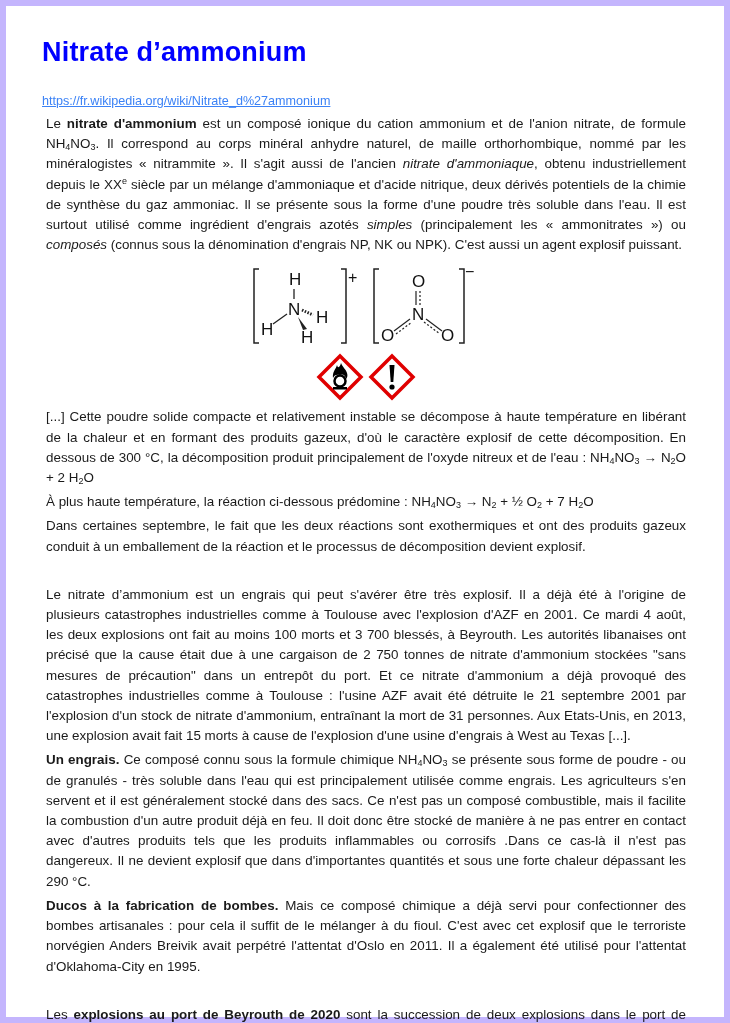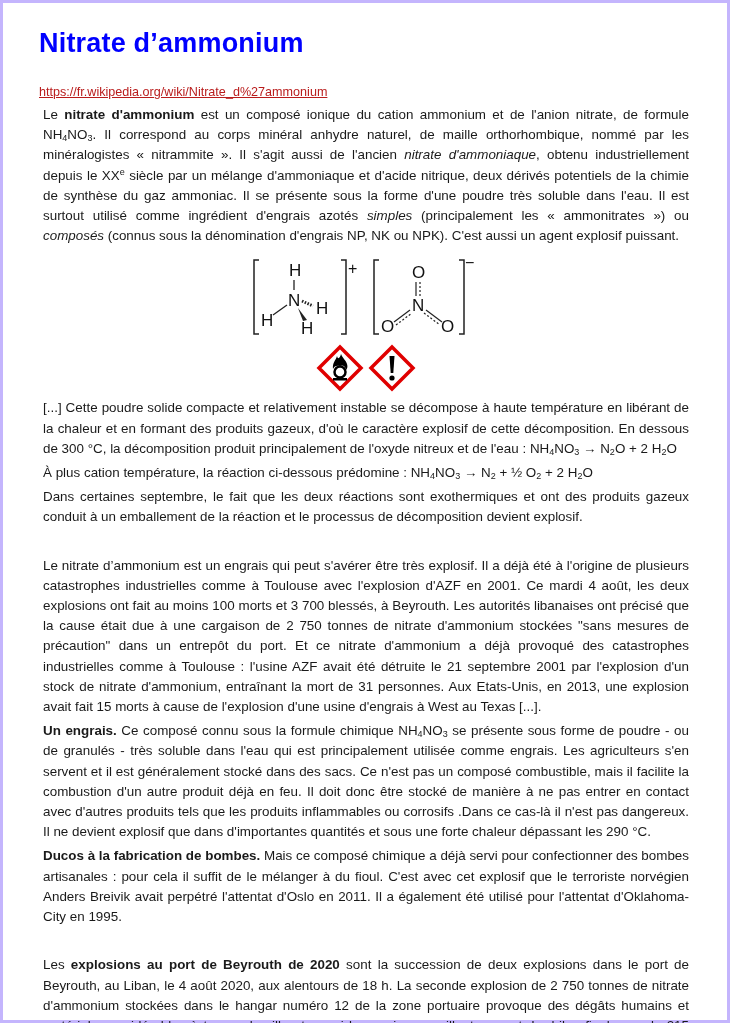--- a/index.html
+++ b/index.html
@@ -1,37 +1,37 @@
 <!DOCTYPE html>
 <html><head>
 <meta charset="utf-8">
 <style>
   html, body { margin: 0; padding: 0; background: #ffffff; }
   body { width: 730px; height: 1023px; overflow: hidden; }
   .page {
     position: relative;
     box-sizing: border-box;
     width: 730px; height: 1023px;
-    border: 3px solid #c4b5fd;
-    padding: 22px 34px 0 36px;
+    border: 6px solid #c4b5fd;
+    padding: 28px 34px 0 36px;
     font-family: "Liberation Sans", sans-serif;
     color: #1a1a1a;
     font-size: 13.4px;
     line-height: 20.2px;
   }
   h1 {
     margin: 0 0 22px 0;
     font-size: 27px;
     line-height: 36px;
     font-weight: bold;
     color: #0000ff;
     letter-spacing: 0.2px;
   }
   a.src {
-    color: #b91c1c;
+    color: #3b82f6;
     text-decoration: underline;
     font-size: 12.6px;
   }
   p { margin: 4px; text-align: justify; }
   .url-line { line-height: 17px; }
   .gap { height: 20px; }
   .molecule {
     display: flex; justify-content: center; margin: 8px 0 2px 0;
   }
   .hazards {
@@ -97,21 +97,21 @@
       <rect x="17" y="34" width="14" height="2.5" fill="#000"></rect>
     </svg>
     <svg width="48" height="48" viewBox="0 0 48 48">
       <polygon points="24,3 45,24 24,45 3,24" fill="#fff" stroke="#e00000" stroke-width="3.5"></polygon>
       <path d="M21.5,12 L26.5,12 L25.3,29 L22.7,29 Z" fill="#000"></path>
       <circle cx="24" cy="34" r="2.6" fill="#000"></circle>
     </svg>
   </div>
 
   <p><span>[...] Cette poudre solide compacte et relativement instable se décompose à haute température en libérant de la chaleur et en formant des produits gazeux, d'où le caractère explosif de cette décomposition. En dessous de 300 °C, la décomposition produit principalement de l'oxyde nitreux et de l'eau : </span><span><span>NH</span><sub>4</sub><span>NO</span><sub>3</sub><span> → N</span><sub>2</sub><span>O + 2 H</span><sub>2</sub><span>O</span></span></p>
-  <p><span>À plus cation température, la réaction ci-dessous prédomine : </span><span><span>NH</span><sub>4</sub><span>NO</span><sub>3</sub><span> → N</span><sub>2</sub><span> + ½ O</span><sub>2</sub><span> + 2 H</span><sub>2</sub><span>O</span></span></p>
+  <p><span>À plus haute température, la réaction ci-dessous prédomine : </span><span><span>NH</span><sub>4</sub><span>NO</span><sub>3</sub><span> → N</span><sub>2</sub><span> + ½ O</span><sub>2</sub><span> + 7 H</span><sub>2</sub><span>O</span></span></p>
   <p>Dans certaines septembre, le fait que les deux réactions sont exothermiques et ont des produits gazeux conduit à un emballement de la réaction et le processus de décomposition devient explosif.</p>
 
   <div class="gap"></div>
 
   <p>Le nitrate d’ammonium est un engrais qui peut s'avérer être très explosif. Il  a déjà été à l'origine de plusieurs catastrophes industrielles comme à Toulouse avec l'explosion d'AZF en 2001. Ce mardi 4 août, les deux explosions ont fait au moins 100 morts et 3 700 blessés, à Beyrouth. Les autorités libanaises ont précisé que la cause était due à une cargaison de 2 750 tonnes de nitrate d'ammonium stockées "sans mesures de précaution" dans un entrepôt du port. Et ce nitrate d'ammonium a déjà provoqué des catastrophes industrielles comme à Toulouse : l'usine AZF avait été détruite le 21 septembre 2001 par l'explosion d'un stock de nitrate d'ammonium, entraînant la mort de 31 personnes. Aux Etats-Unis, en 2013, une explosion avait fait 15 morts à cause de l'explosion d'une usine d'engrais à West au Texas [...].</p>
   <p><b>Un engrais.</b><span> Ce composé connu sous la formule chimique NH</span><sub>4</sub><span>NO</span><sub>3</sub><span> se présente sous forme de poudre - ou de granulés - très soluble dans l'eau qui est principalement utilisée comme engrais. Les agriculteurs s'en servent et il est généralement stocké dans des sacs. Ce n'est pas un composé combustible, mais il facilite la combustion d'un autre produit déjà en feu. Il doit donc être stocké de manière à ne pas entrer en contact avec d'autres produits tels  que les produits inflammables ou corrosifs .Dans ce cas-là il n'est pas dangereux. Il ne devient explosif que dans d'importantes quantités et sous  une forte chaleur dépassant les 290 °C.</span></p>
   <p><b>Ducos à la fabrication de bombes.</b><span> Mais ce composé chimique a déjà servi pour confectionner des bombes artisanales : pour cela il suffit de le mélanger à du fioul. C'est avec cet explosif que le terroriste norvégien Anders Breivik avait perpétré l'attentat d'Oslo en 2011. Il a également été utilisé pour l'attentat d'Oklahoma-City en 1995.</span></p>
 
   <div class="gap"></div>
 

